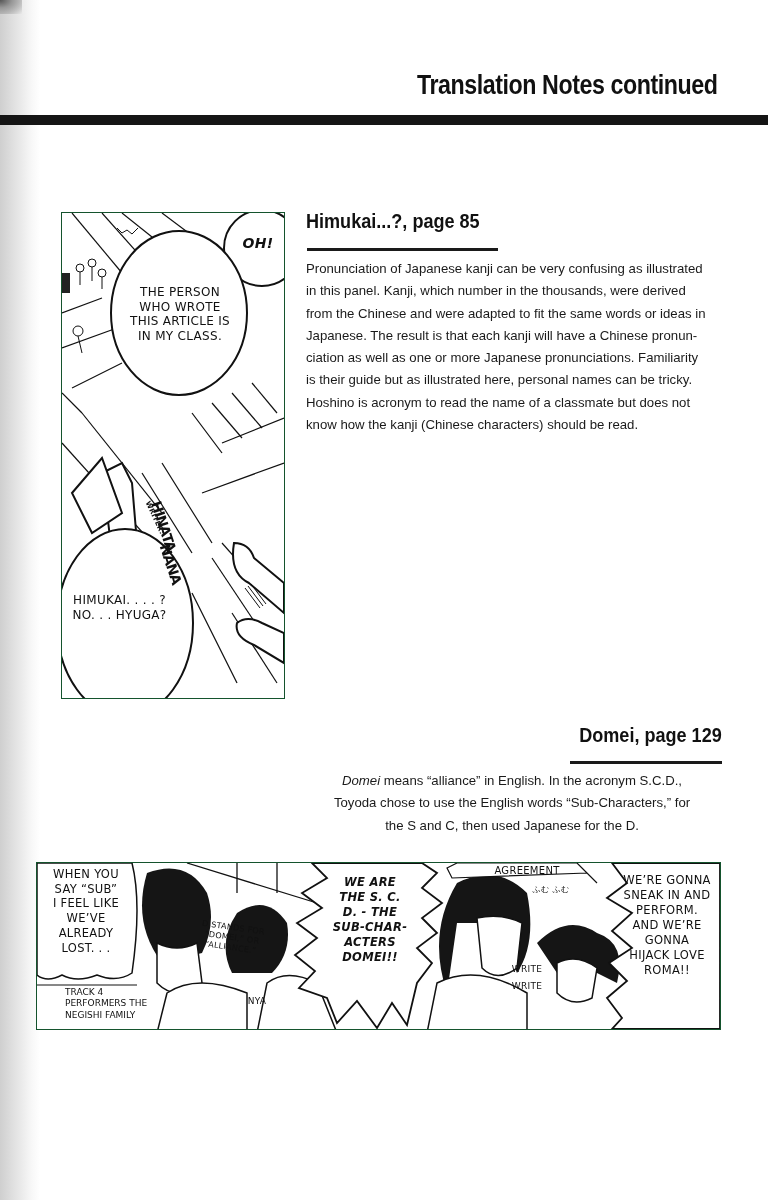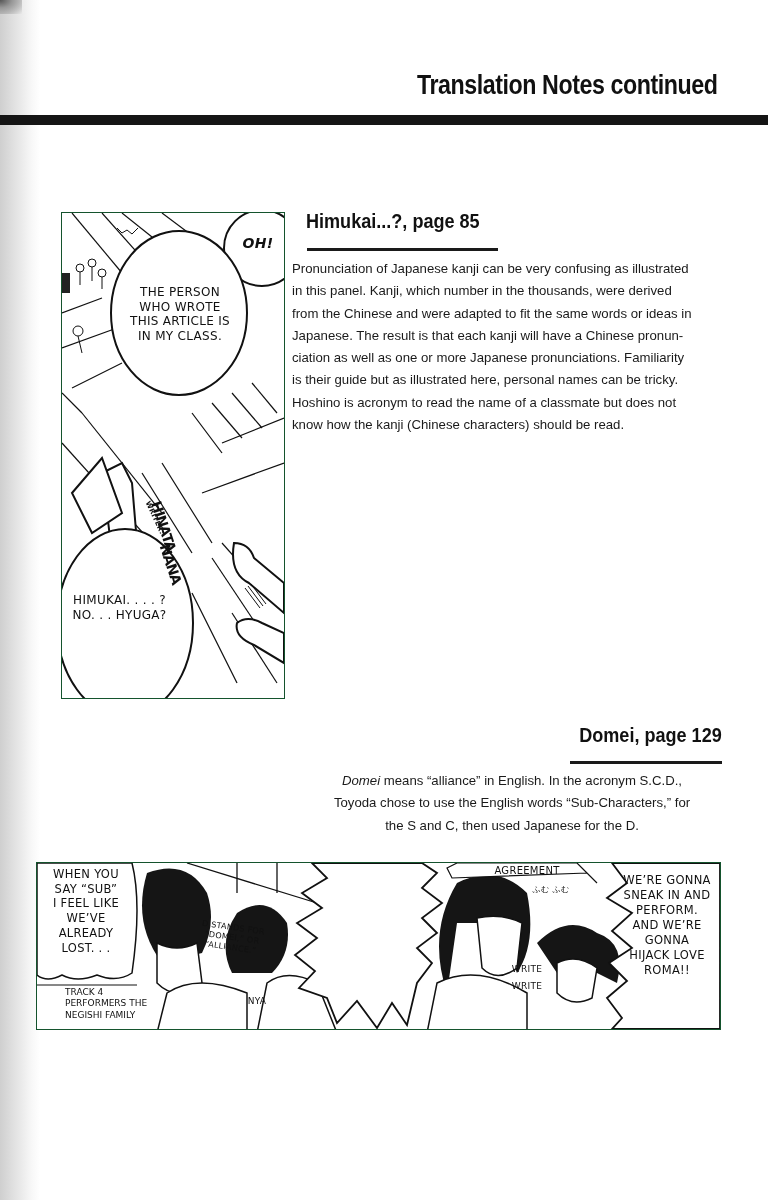--- a/index.html
+++ b/index.html
@@ -54,21 +54,21 @@
 <body>
 
 <div class="gutter-shade"></div>
 <div class="corner-shade"></div>
 
 <div class="page-title">Translation Notes continued</div>
 <div class="header-rule"></div>
 
 <div class="note-heading left" style="left:306px; top:209px;">Himukai...?, page 85</div>
 <div class="note-rule" style="left:307px; top:248px; width:191px;"></div>
-<div class="note-body" style="left:292px; top:258px; width:440px;">
+<div class="note-body" style="left:306px; top:258px; width:440px;">
   <p>Pronunciation of Japanese kanji can be very confusing as illustrated</p>
   <p>in this panel. Kanji, which number in the thousands, were derived</p>
   <p>from the Chinese and were adapted to fit the same words or ideas in</p>
   <p>Japanese. The result is that each kanji will have a Chinese pronun-</p>
   <p>ciation as well as one or more Japanese pronunciations. Familiarity</p>
   <p>is their guide but as illustrated here, personal names can be tricky.</p>
   <p>Hoshino is acronym to read the name of a classmate but does not</p>
   <p>know how the kanji (Chinese characters) should be read.</p>
 </div>
 
@@ -191,20 +191,26 @@
 WE’VE
 ALREADY
 LOST. . .</div>
   <div class="caption-box" style="left:8px; top:124px; width:100px;">TRACK 4
 PERFORMERS THE
 NEGISHI FAMILY</div>
   <div class="manga-text" style="left:155px; top:60px; width:80px; font-size:8px; transform:rotate(8deg);">D STANDS FOR
 “DOMEI,” OR
 “ALLIANCE.”</div>
   <div class="manga-text" style="left:200px; top:133px; width:40px; font-size:9px;">NYA</div>
+  <div class="manga-text italic" style="left:278px; top:12px; width:110px; font-size:11.5px; line-height:1.3;">WE ARE
+THE S. C.
+D. - THE
+SUB-CHAR-
+ACTERS
+DOMEI!!</div>
   <div class="manga-text" style="left:440px; top:2px; width:100px; font-size:10px;">AGREEMENT</div>
   <div class="manga-text" style="left:484px; top:22px; width:60px; font-size:8px;">ふむ ふむ</div>
   <div class="manga-text" style="left:465px; top:98px; width:50px; font-size:9px; line-height:1.9;">WRITE
 WRITE</div>
   <div class="manga-text" style="left:580px; top:10px; width:100px; font-size:11.5px; line-height:1.3;">WE’RE GONNA
 SNEAK IN AND
 PERFORM.
 AND WE’RE
 GONNA
 HIJACK LOVE

